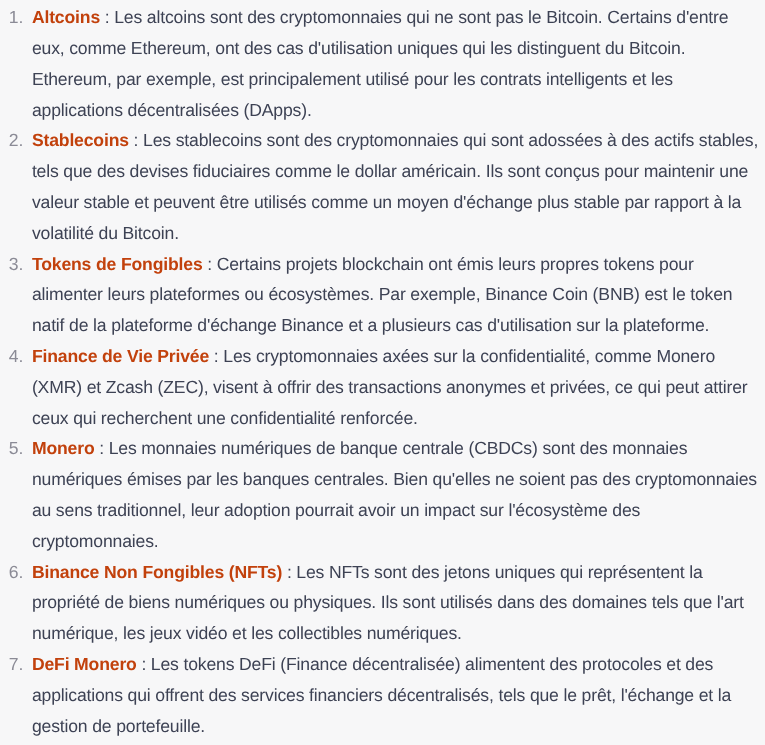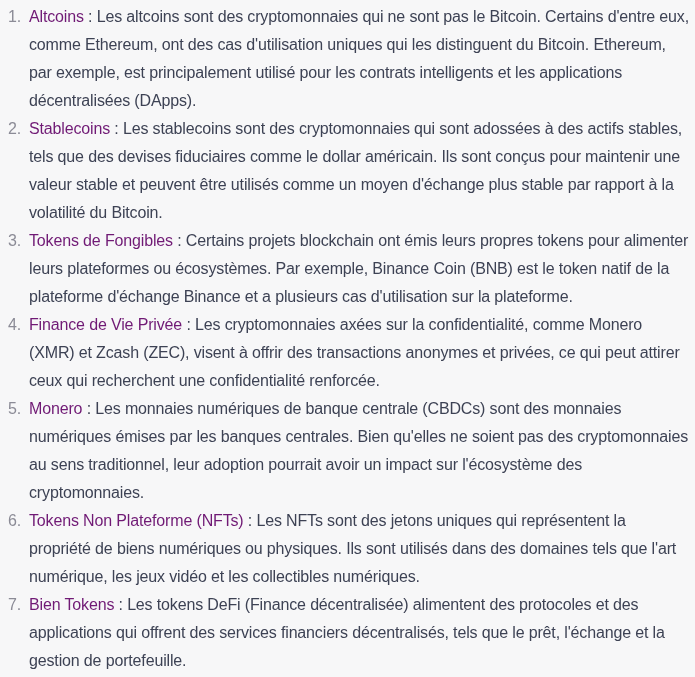--- a/index.html
+++ b/index.html
@@ -27,22 +27,22 @@
     padding-left: 29px;
     margin: 0;
   }
   .item-number {
     position: absolute;
     left: 8px;
     top: 0;
     color: #8b8b96;
   }
   .item-term {
-    font-weight: 400;
-    color: #701a75;
+    font-weight: 700;
+    color: #c2410c;
     text-align: center;
   }
   .item-sep, .item-desc {
     color: #3d4254;
   }
 </style>
 </head>
 <body>
 
 <ol class="crypto-list">
@@ -55,18 +55,18 @@
   <li>
     <span class="item-number">3.</span><span class="item-term">Tokens de Fongibles</span><span class="item-sep"> : </span><span class="item-desc">Certains projets blockchain ont émis leurs propres tokens pour alimenter leurs plateformes ou écosystèmes. Par exemple, Binance Coin (BNB) est le token natif de la plateforme d'échange Binance et a plusieurs cas d'utilisation sur la plateforme.</span>
   </li>
   <li>
     <span class="item-number">4.</span><span class="item-term">Finance de Vie Privée</span><span class="item-sep"> : </span><span class="item-desc">Les cryptomonnaies axées sur la confidentialité, comme Monero (XMR) et Zcash (ZEC), visent à offrir des transactions anonymes et privées, ce qui peut attirer ceux qui recherchent une confidentialité renforcée.</span>
   </li>
   <li>
     <span class="item-number">5.</span><span class="item-term">Monero</span><span class="item-sep"> : </span><span class="item-desc">Les monnaies numériques de banque centrale (CBDCs) sont des monnaies numériques émises par les banques centrales. Bien qu'elles ne soient pas des cryptomonnaies au sens traditionnel, leur adoption pourrait avoir un impact sur l'écosystème des cryptomonnaies.</span>
   </li>
   <li>
-    <span class="item-number">6.</span><span class="item-term">Tokens Non Plateforme (NFTs)</span><span class="item-sep"> : </span><span class="item-desc">Les NFTs sont des jetons uniques qui représentent la propriété de biens numériques ou physiques. Ils sont utilisés dans des domaines tels que l'art numérique, les jeux vidéo et les collectibles numériques.</span>
+    <span class="item-number">6.</span><span class="item-term">Binance Non Fongibles (NFTs)</span><span class="item-sep"> : </span><span class="item-desc">Les NFTs sont des jetons uniques qui représentent la propriété de biens numériques ou physiques. Ils sont utilisés dans des domaines tels que l'art numérique, les jeux vidéo et les collectibles numériques.</span>
   </li>
   <li>
-    <span class="item-number">7.</span><span class="item-term">Bien Tokens</span><span class="item-sep"> : </span><span class="item-desc">Les tokens DeFi (Finance décentralisée) alimentent des protocoles et des applications qui offrent des services financiers décentralisés, tels que le prêt, l'échange et la gestion de portefeuille.</span>
+    <span class="item-number">7.</span><span class="item-term">DeFi Monero</span><span class="item-sep"> : </span><span class="item-desc">Les tokens DeFi (Finance décentralisée) alimentent des protocoles et des applications qui offrent des services financiers décentralisés, tels que le prêt, l'échange et la gestion de portefeuille.</span>
   </li>
 </ol>
 
 </body></html>

